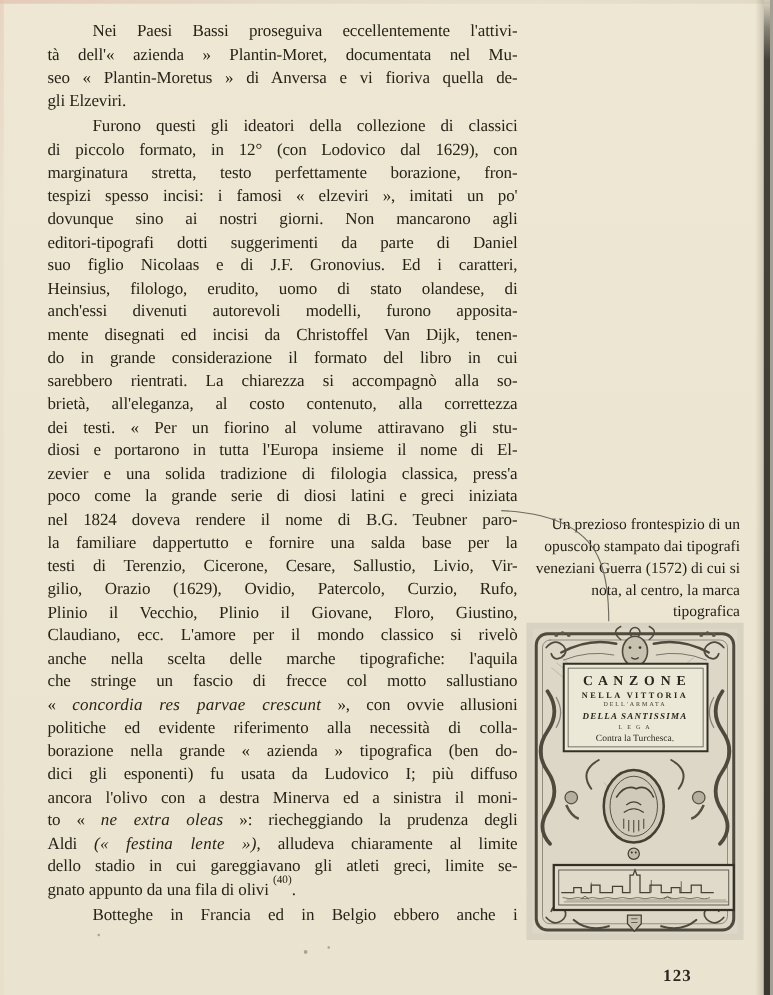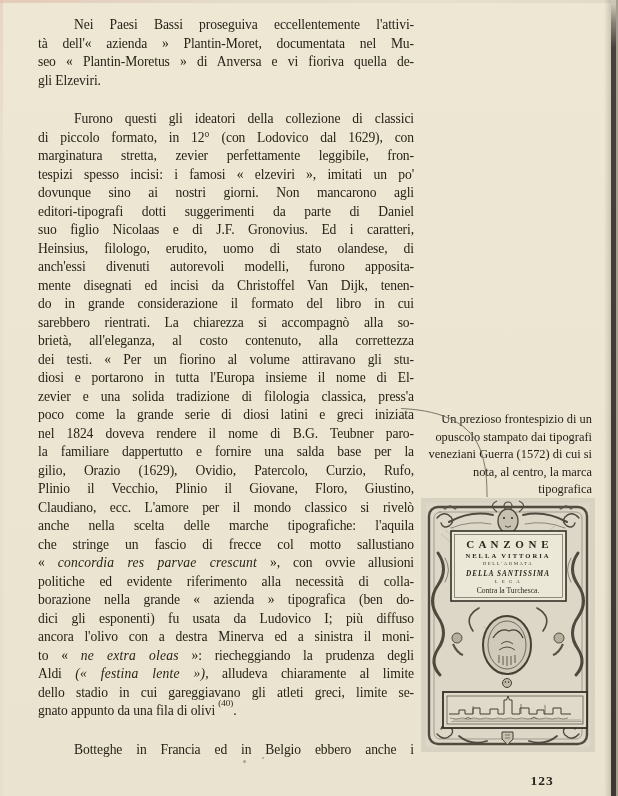--- a/index.html
+++ b/index.html
@@ -17,21 +17,21 @@
     background:linear-gradient(90deg,rgba(120,112,95,0),rgba(120,112,95,.28));}
   #edge-dark{position:absolute;top:0;bottom:0;right:2px;width:5px;
     background:linear-gradient(180deg,rgba(69,66,60,.1) 0,rgba(69,66,60,.6) 22px,#45423c 48px,#3b3832 100%);}
   #edge-light{position:absolute;top:0;bottom:0;right:0;width:2px;background:#a59f90;}
 
   
   #text-block{
     position:absolute;left:38px;top:16px;width:376px;
     font-size:13.6px;line-height:18.5px;color:#272318;letter-spacing:-0.1px;
   }
-  .para + .para{margin-top:20px;}
+  .para + .para{margin-top:2px;}
   .line{text-align:justify;text-align-last:justify;}
   .line.first{text-indent:36px;}
   .line.last{text-align-last:left;}
   .justify-all .line.last{text-align-last:justify;}
   #text-block i, #caption i{letter-spacing:.2px;}
   #text-block sup{font-size:.66em;line-height:0;position:relative;top:-.42em;letter-spacing:0;}
 
   
   #caption{
     position:absolute;left:420px;top:411px;width:172px;
@@ -65,37 +65,38 @@
   <div id="text-block">
     <div class="para">
         <div class="line first">Nei Paesi Bassi proseguiva eccellentemente l'attivi-</div>
         <div class="line">tà dell'« azienda » Plantin-Moret, documentata nel Mu-</div>
         <div class="line">seo « Plantin-Moretus » di Anversa e vi fioriva quella de-</div>
         <div class="line last">gli Elzeviri.</div>
       </div>
     <div class="para">
         <div class="line first">Furono questi gli ideatori della collezione di classici</div>
         <div class="line">di piccolo formato, in 12° (con Lodovico dal 1629), con</div>
-        <div class="line">marginatura stretta, zevier perfettamente leggibile, fron-</div>
+        <div class="line">marginatura stretta, testo perfettamente borazione, fron-</div>
         <div class="line">tespizi spesso incisi: i famosi « elzeviri », imitati un po'</div>
         <div class="line">dovunque sino ai nostri giorni. Non mancarono agli</div>
         <div class="line">editori-tipografi dotti suggerimenti da parte di Daniel</div>
         <div class="line">suo figlio Nicolaas e di J.F. Gronovius. Ed i caratteri,</div>
         <div class="line">Heinsius, filologo, erudito, uomo di stato olandese, di</div>
         <div class="line">anch'essi divenuti autorevoli modelli, furono apposita-</div>
         <div class="line">mente disegnati ed incisi da Christoffel Van Dijk, tenen-</div>
         <div class="line">do in grande considerazione il formato del libro in cui</div>
         <div class="line">sarebbero rientrati. La chiarezza si accompagnò alla so-</div>
         <div class="line">brietà, all'eleganza, al costo contenuto, alla correttezza</div>
         <div class="line">dei testi. « Per un fiorino al volume attiravano gli stu-</div>
         <div class="line">diosi e portarono in tutta l'Europa insieme il nome di El-</div>
         <div class="line">zevier e una solida tradizione di filologia classica, press'a</div>
         <div class="line">poco come la grande serie di diosi latini e greci iniziata</div>
         <div class="line">nel 1824 doveva rendere il nome di B.G. Teubner paro-</div>
         <div class="line">la familiare dappertutto e fornire una salda base per la</div>
+        <div class="line">testi di Terenzio, Cicerone, Cesare, Sallustio, Livio, Vir-</div>
         <div class="line">gilio, Orazio (1629), Ovidio, Patercolo, Curzio, Rufo,</div>
         <div class="line">Plinio il Vecchio, Plinio il Giovane, Floro, Giustino,</div>
         <div class="line">Claudiano, ecc. L'amore per il mondo classico si rivelò</div>
         <div class="line">anche nella scelta delle marche tipografiche: l'aquila</div>
         <div class="line">che stringe un fascio di frecce col motto sallustiano</div>
         <div class="line">« <i>concordia res parvae crescunt</i> », con ovvie allusioni</div>
         <div class="line">politiche ed evidente riferimento alla necessità di colla-</div>
         <div class="line">borazione nella grande « azienda » tipografica (ben do-</div>
         <div class="line">dici gli esponenti) fu usata da Ludovico I; più diffuso</div>
         <div class="line">ancora l'olivo con a destra Minerva ed a sinistra il moni-</div>

